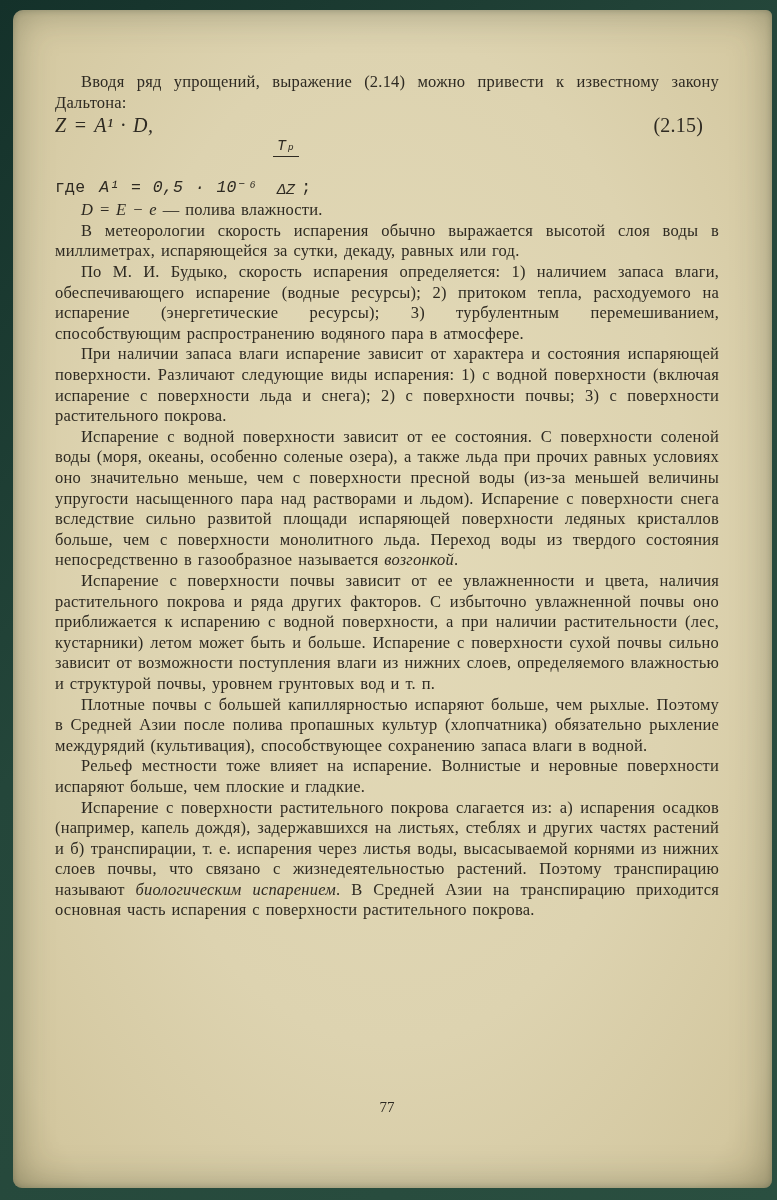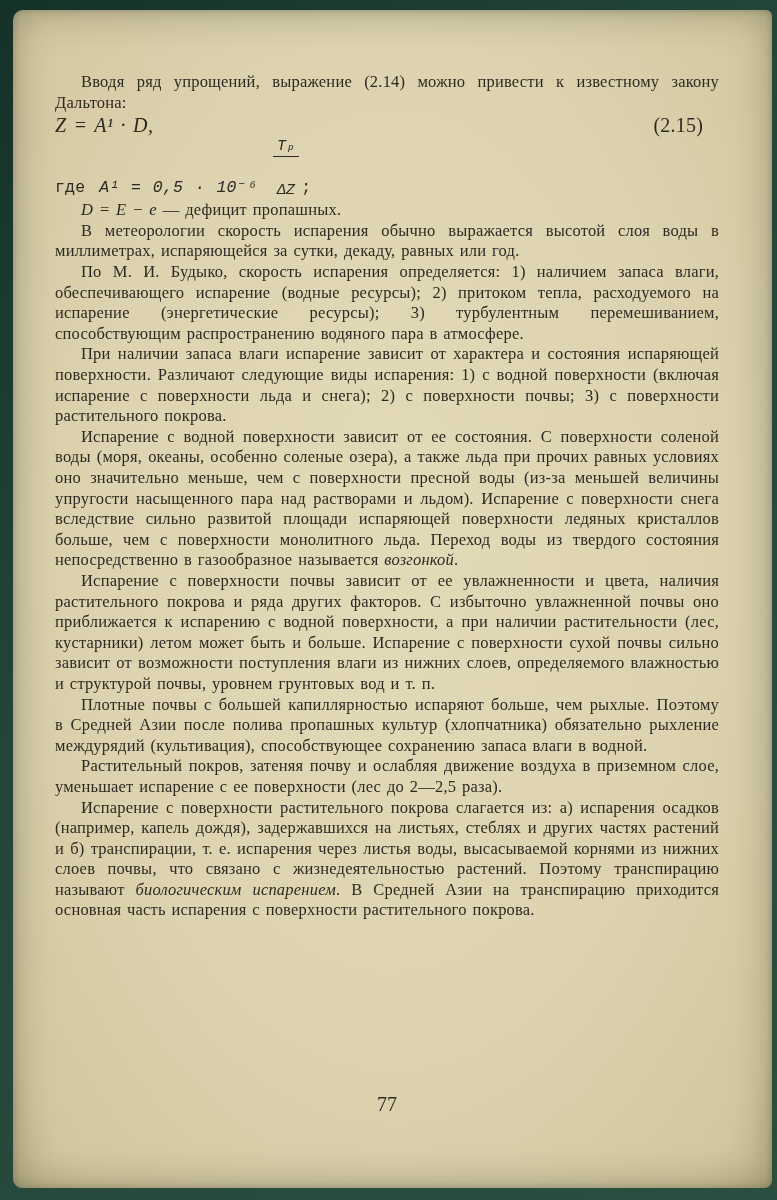--- a/index.html
+++ b/index.html
@@ -42,45 +42,45 @@
   .where-lead{font-style:normal;}
   .where-expr{font-style:italic;margin:0 14px;}
   .frac{
     display:inline-block;text-align:center;vertical-align:middle;
     font-style:italic;font-size:15px;line-height:1.05;margin:0 2px;
   }
   .frac-num{display:block;border-bottom:1px solid #2e2a22;padding:0 4px 1px;}
   .frac-den{display:block;padding-top:1px;margin-top:25px;}
   .page-number{
     position:absolute;bottom:72px;left:42px;right:53px;
-    text-align:center;color:#2e2a22;font-size:20px;
+    text-align:center;color:#2e2a22;font-size:15px;
   }
 </style>
 </head>
 <body>
 
 <div class="scan">
   <div class="paper">
     <div class="text-column">
         <p class="para indent"><span>Вводя ряд упрощений, выражение (2.14) можно привести к известному закону Дальтона:</span></p>
         <div class="formula-row"><span class="formula-expr">Z = A¹ · D,</span><span class="eq-number">(2.15)</span></div>
         <div class="where-row">
           <span class="where-lead">где </span>
           <span class="where-expr">A¹ = 0,5 · 10⁻⁶</span>
           <span class="frac">
             <span class="frac-num">Tₚ</span>
             <span class="frac-den">ΔZ</span>
           </span>
           <span class="where-tail">;</span>
         </div>
-        <p class="para indent"><span class="it">D = E − e</span><span> — дефицит пропашных.</span></p>
+        <p class="para indent"><span class="it">D = E − e</span><span> — полива влажности.</span></p>
         <p class="para indent"><span>В метеорологии скорость испарения обычно выражается высотой слоя воды в миллиметрах, испаряющейся за сутки, декаду, равных или год.</span></p>
         <p class="para indent"><span>По М. И. Будыко, скорость испарения определяется: 1) наличием запаса влаги, обеспечивающего испарение (водные ресурсы); 2) притоком тепла, расходуемого на испарение (энергетические ресурсы); 3) турбулентным перемешиванием, способствующим распространению водяного пара в атмосфере.</span></p>
         <p class="para indent"><span>При наличии запаса влаги испарение зависит от характера и состояния испаряющей поверхности. Различают следующие виды испарения: 1) с водной поверхности (включая испарение с поверхности льда и снега); 2) с поверхности почвы; 3) с поверхности растительного покрова.</span></p>
         <p class="para indent"><span>Испарение с водной поверхности зависит от ее состояния. С поверхности соленой воды (моря, океаны, особенно соленые озера), а также льда при прочих равных условиях оно значительно меньше, чем с поверхности пресной воды (из-за меньшей величины упругости насыщенного пара над растворами и льдом). Испарение с поверхности снега вследствие сильно развитой площади испаряющей поверхности ледяных кристаллов больше, чем с поверхности монолитного льда. Переход воды из твердого состояния непосредственно в газообразное называется </span><span class="it">возгонкой</span><span>.</span></p>
         <p class="para indent"><span>Испарение с поверхности почвы зависит от ее увлажненности и цвета, наличия растительного покрова и ряда других факторов. С избыточно увлажненной почвы оно приближается к испарению с водной поверхности, а при наличии растительности (лес, кустарники) летом может быть и больше. Испарение с поверхности сухой почвы сильно зависит от возможности поступления влаги из нижних слоев, определяемого влажностью и структурой почвы, уровнем грунтовых вод и т. п.</span></p>
         <p class="para indent"><span>Плотные почвы с большей капиллярностью испаряют больше, чем рыхлые. Поэтому в Средней Азии после полива пропашных культур (хлопчатника) обязательно рыхление междурядий (культивация), способствующее сохранению запаса влаги в водной.</span></p>
-        <p class="para indent"><span>Растительный покров, затеняя почву и ослабляя движение воздуха в приземном слое, уменьшает испарение с ее поверхности (лес до 2—2,5 раза).</span></p>
+        <p class="para indent"><span>Рельеф местности тоже влияет на испарение. Волнистые и неровные поверхности испаряют больше, чем плоские и гладкие.</span></p>
         <p class="para indent"><span>Испарение с поверхности растительного покрова слагается из: а) испарения осадков (например, капель дождя), задержавшихся на листьях, стеблях и других частях растений и б) транспирации, т. е. испарения через листья воды, высасываемой корнями из нижних слоев почвы, что связано с жизнедеятельностью растений. Поэтому транспирацию называют </span><span class="it">биологическим испарением</span><span>. В Средней Азии на транспирацию приходится основная часть испарения с поверхности растительного покрова.</span></p>
       </div>
     <div class="page-number">77</div>
   </div>
 </div>
 
 </body></html>

